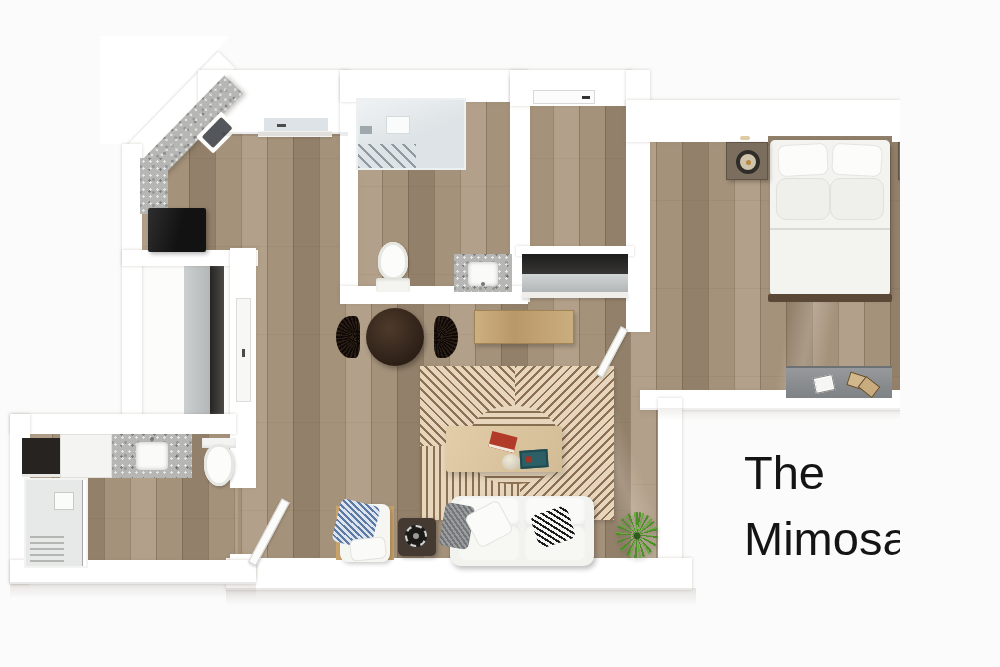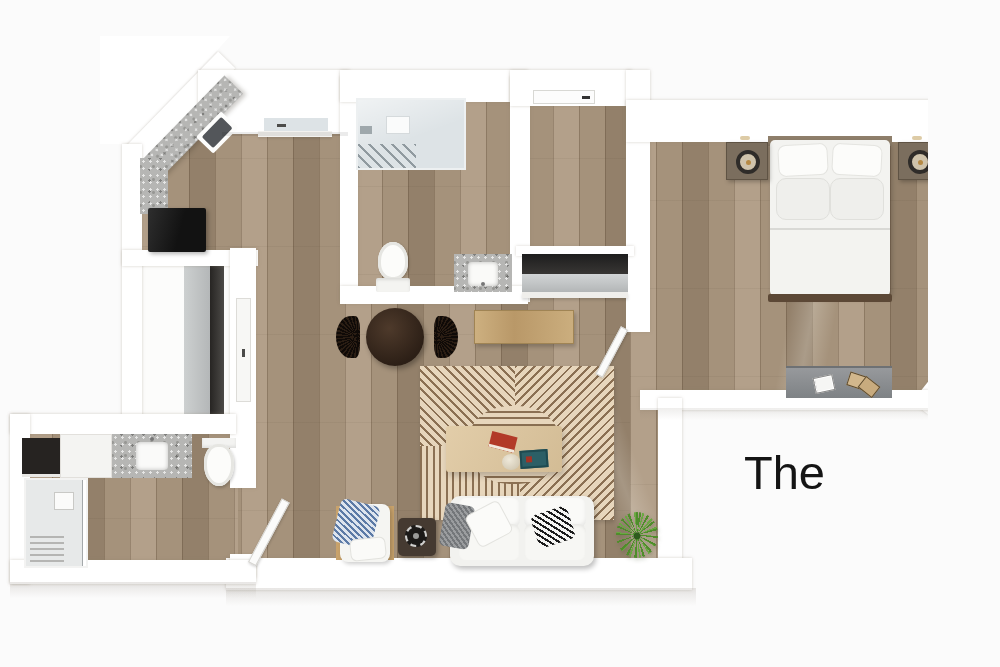--- a/index.html
+++ b/index.html
@@ -5,21 +5,21 @@
   :root{
     --bg:#fbfbfb; --wall:#ffffff; --text:#141414;
     --floor-base:#a5927b; --floor-light:#b3a08a; --floor-dark:#93806a;
     --granite:#b6b6b4; --glass:#dde3e6; --dark:#1a1a1a;
     --rug-cream:#e7d6bc; --rug-brown:#8b7053;
     --wood-table:#d8c19d; --wood-console:#c3a273; --wood-dark:#33251b;
     --sofa:#f2f2ef; --green:#55942e; --gold:#c9ab7c;
   }
   html,body{margin:0;padding:0;background:var(--bg);}
   #plan{position:relative;width:900px;height:667px;background:var(--bg);overflow:hidden;
-        font-family:"Liberation Sans",sans-serif;padding-left:28px;}
+        font-family:"Liberation Sans",sans-serif;}
   .abs{position:absolute;}
   .wood{
     background-color:var(--floor-base);
     background-image:
       repeating-linear-gradient(90deg, rgba(70,50,30,.25) 0 1px, rgba(0,0,0,0) 1px 26px),
       repeating-linear-gradient(180deg, rgba(60,45,25,.06) 0 1px, rgba(0,0,0,0) 1px 88px),
       repeating-linear-gradient(90deg, var(--floor-light) 0 26px, var(--floor-base) 26px 52px, var(--floor-dark) 52px 78px, var(--floor-base) 78px 104px);
   }
   .wall{position:absolute;background:var(--wall);box-shadow:0 0 3px rgba(140,130,112,.35);}
   .rot{transform-origin:0 0;}
@@ -248,15 +248,16 @@
               transform:rotate(28deg);transform-origin:top right;box-shadow:1px 1px 3px rgba(0,0,0,.2);"></div>
   <div class="abs" style="left:248px;top:490px;width:9px;height:72px;background:#fbfbfa;border:1px solid #d5d4d0;box-sizing:border-box;
               transform:rotate(28deg);transform-origin:bottom left;box-shadow:1px 1px 3px rgba(0,0,0,.2);"></div>
 
   <div class="abs shadow-s" style="left:226px;top:588px;width:470px;height:18px;"></div>
   <div class="abs shadow-s" style="left:10px;top:582px;width:246px;height:16px;"></div>
   <div class="abs shadow-s" style="left:640px;top:408px;width:290px;height:12px;opacity:.7;"></div>
 
   <div class="title">
     <div>The</div>
+    <div>Mimosa</div>
   </div>
 
 </div>
 
 </body></html>

